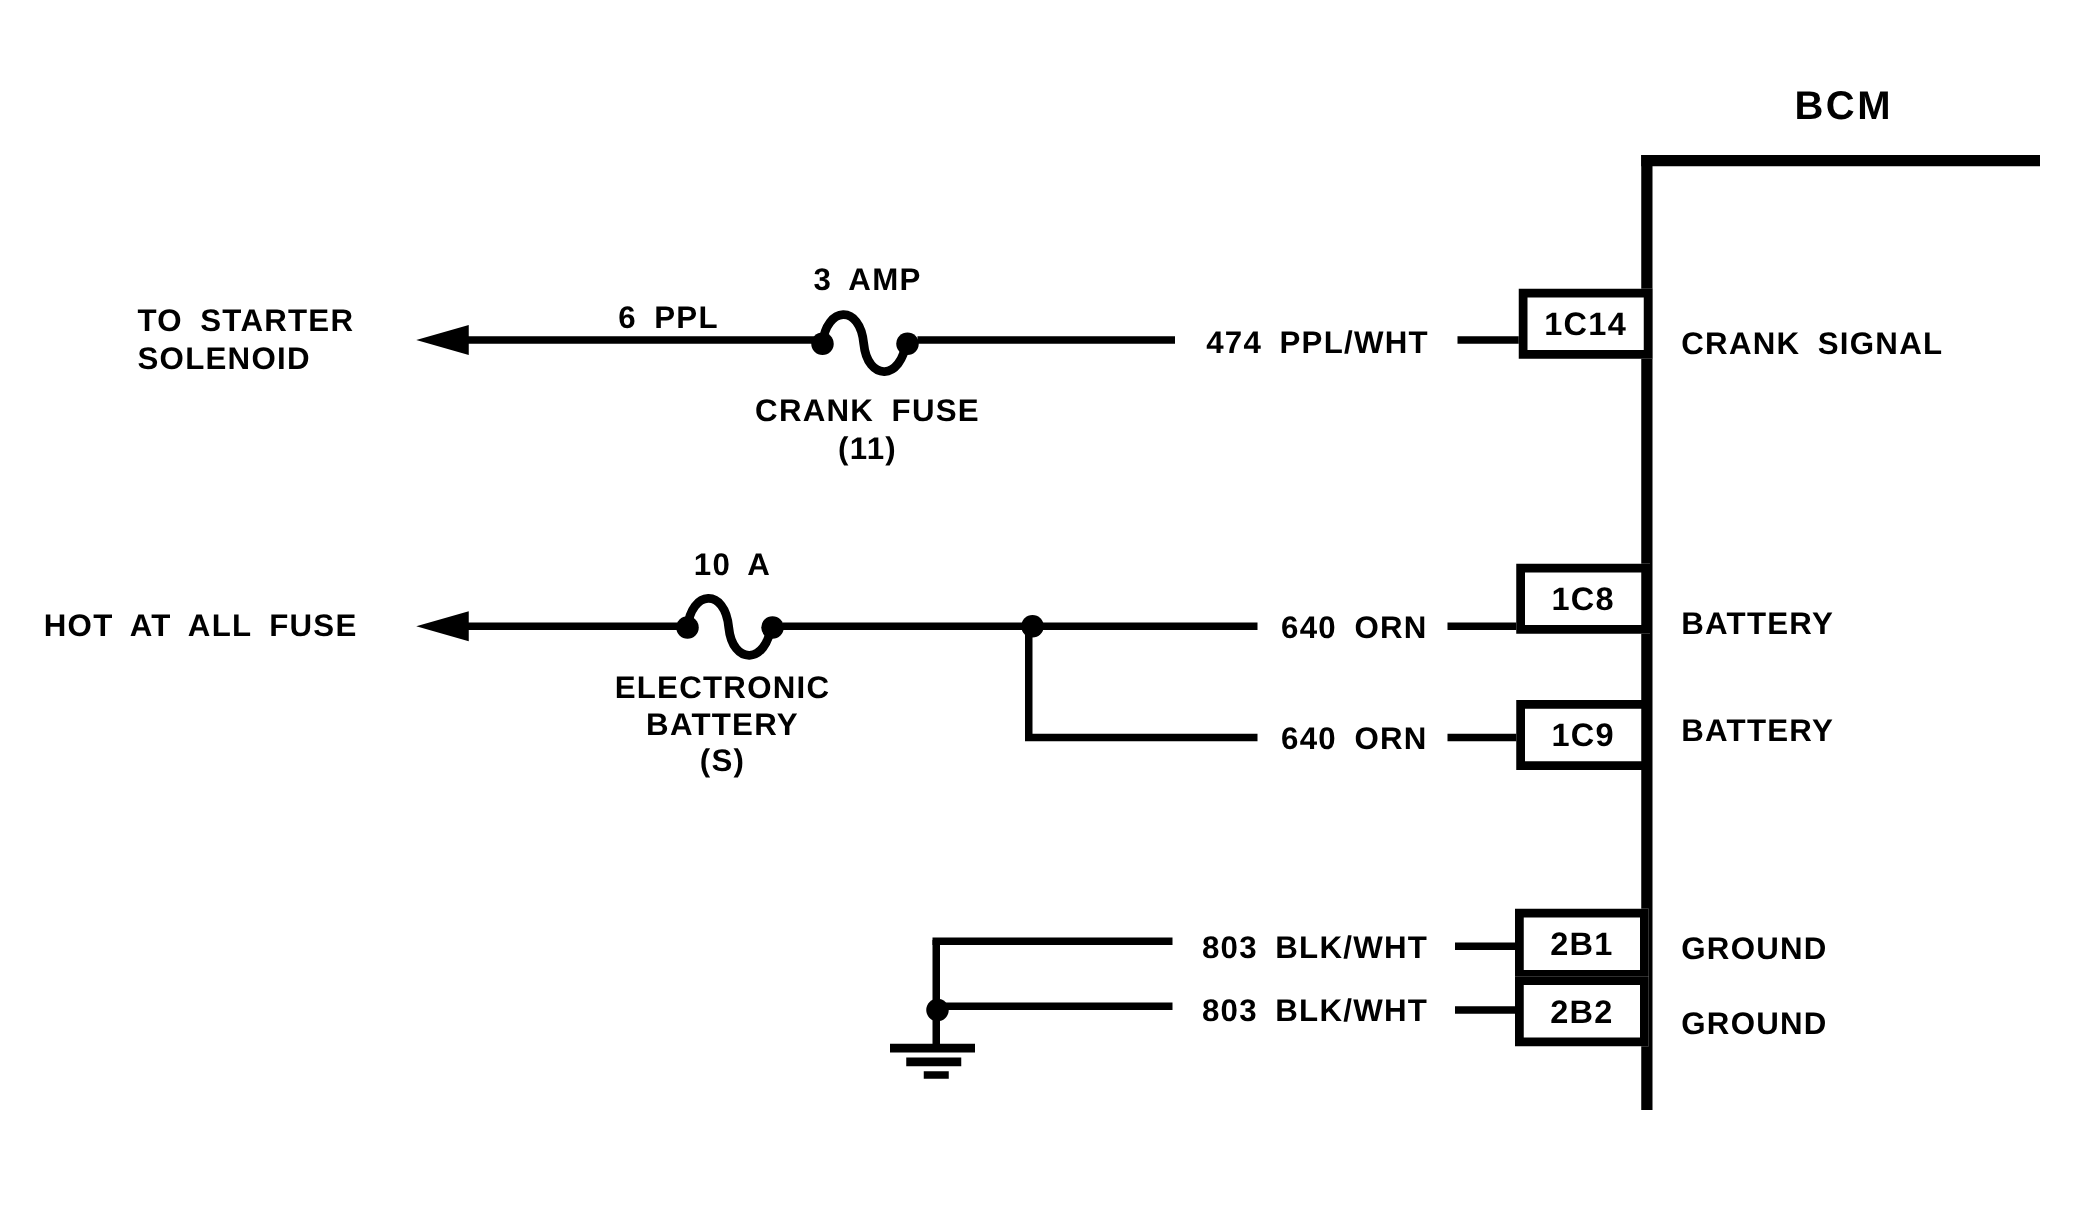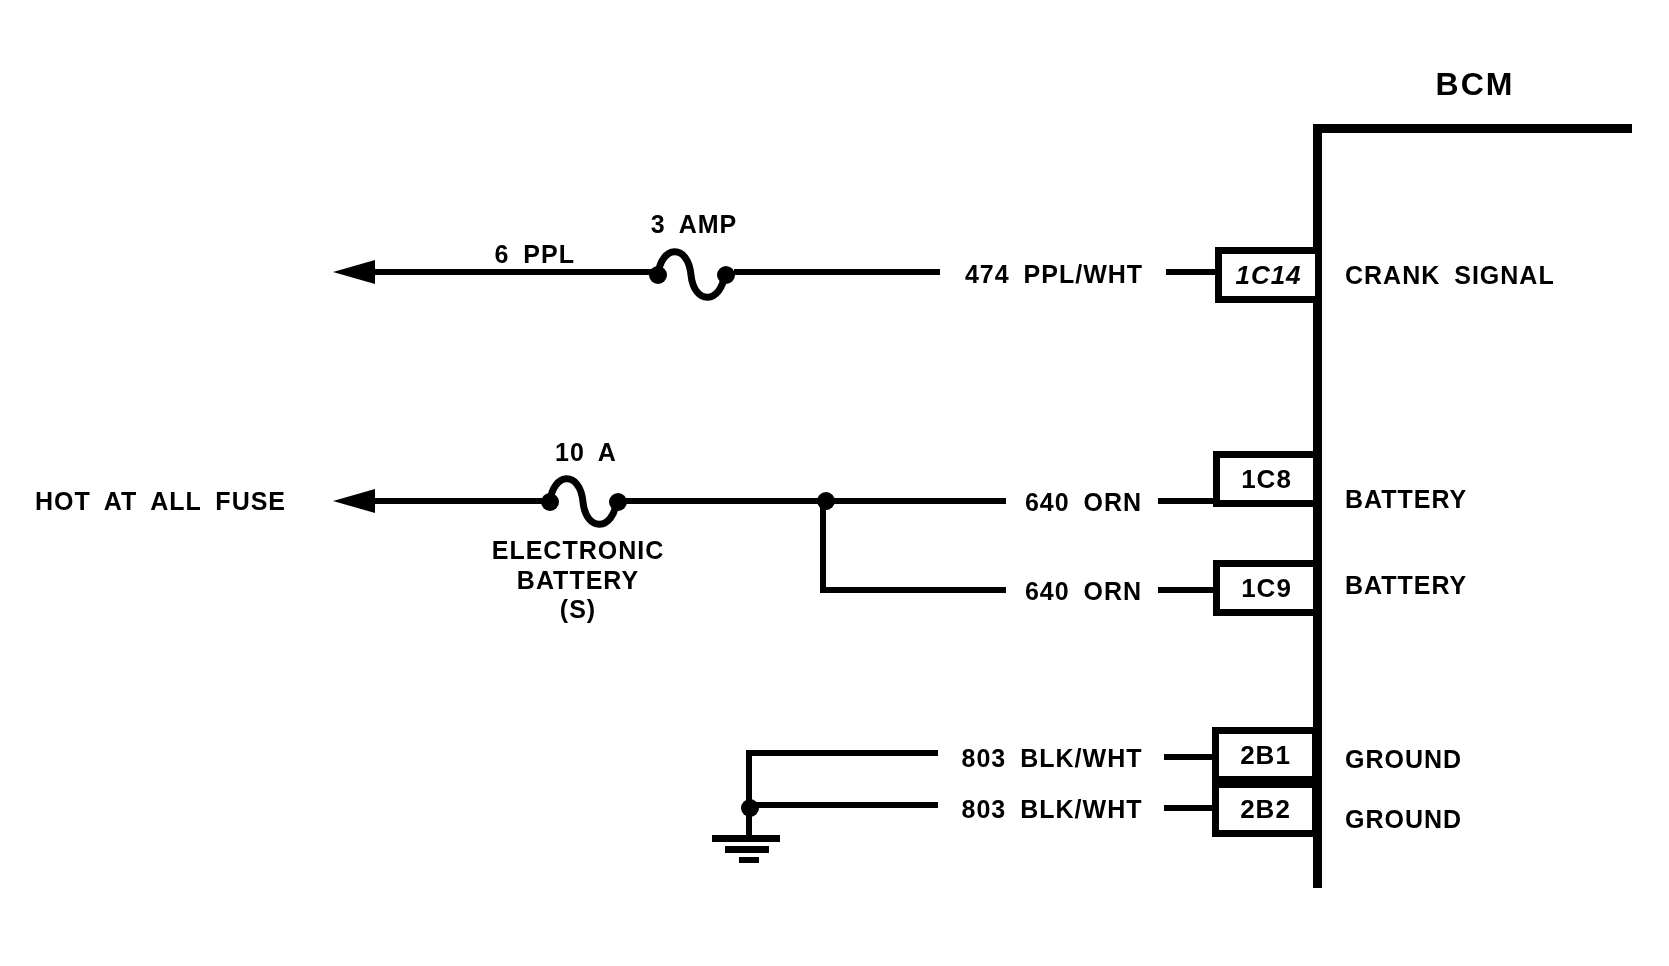--- a/index.html
+++ b/index.html
@@ -98,35 +98,43 @@
 </style>
 </head>
 <body>
 
 <div class="diagram">
 
   <div class="bcm-title" style="left:1395px; top:66px;">BCM</div>
   <div class="thick-h" style="left:1313px; top:124px; width:319px;"></div>
   <div class="thick-v" style="left:1313px; top:124px; height:764px;"></div>
 
+  <div class="lbl" style="left:110px; top:243px;">
+    <div>TO STARTER</div>
+    <div>SOLENOID</div>
+  </div>
   <div class="arrow-left" style="left:333px; top:260px;"></div>
   <div class="wire" style="left:372px; top:269px; width:280px;"></div>
   <div class="lbl" style="left:415px; top:240px; width:160px; text-align:right;">6 PPL</div>
 
   <div class="lbl" style="left:594px; top:210px; width:200px; text-align:center;">3 AMP</div>
   <svg class="fuse-svg" style="left:648px; top:243px;" viewBox="0 0 88 64">
     <circle cx="10" cy="32" r="9" fill="#000000"></circle>
     <circle cx="78" cy="32" r="9" fill="#000000"></circle>
     <path d="M 10 32 C 13 2, 40 0, 43 32 C 46 62, 73 62, 77 30" fill="none" stroke="#000000" stroke-width="7" stroke-linecap="round"></path>
   </svg>
+  <div class="lbl ctr" style="left:544px; top:315px; width:300px;">
+    <div>CRANK FUSE</div>
+    <div>(11)</div>
+  </div>
 
   <div class="wire" style="left:734px; top:269px; width:206px;"></div>
   <div class="lbl" style="left:945px; top:260px; width:218px; text-align:center;">474 PPL/WHT</div>
   <div class="wire" style="left:1166px; top:269px; width:50px;"></div>
-  <div class="cbox" style="left:1215px; top:247px;font-style:italic;">1C14</div>
+  <div class="cbox" style="left:1215px; top:231px;">1C14</div>
   <div class="lbl" style="left:1345px; top:261px;">CRANK SIGNAL</div>
 
   <div class="lbl" style="left:35px; top:487px;">HOT AT ALL FUSE</div>
   <div class="arrow-left" style="left:333px; top:489px;"></div>
   <div class="wire" style="left:372px; top:498px; width:172px;"></div>
 
   <div class="lbl" style="left:516px; top:438px; width:140px; text-align:center;">10 A</div>
   <svg class="fuse-svg" style="left:540px; top:470px;" viewBox="0 0 88 64">
     <circle cx="10" cy="32" r="9" fill="#000000"></circle>
     <circle cx="78" cy="32" r="9" fill="#000000"></circle>

